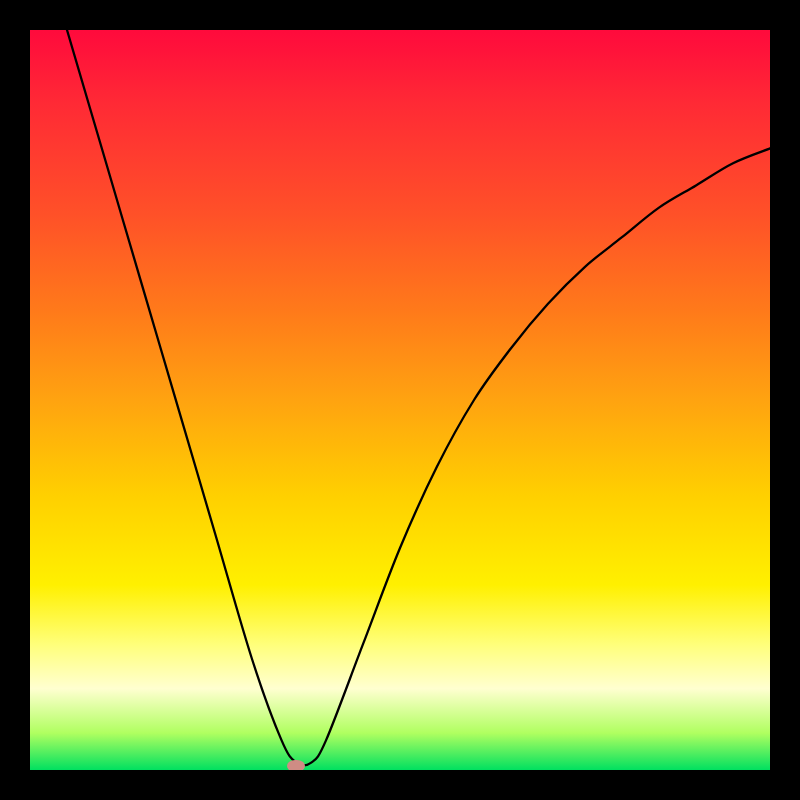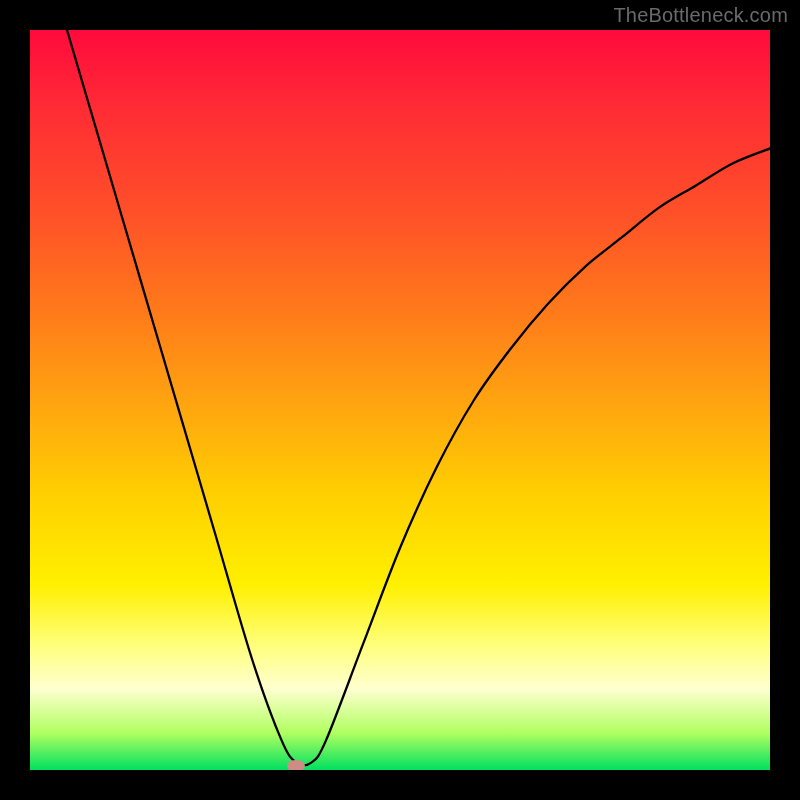--- a/index.html
+++ b/index.html
@@ -60,21 +60,20 @@
     border-radius: 8px / 6px;
     background: #cf8c84;
     transform: translate(-50%, -50%);
     z-index: 5;
   }
 </style>
 </head>
 <body>
 
 <div class="container">
-  <div class="watermark">TheBottleneck.com</div>
 
   <div class="plot-area">
     <div class="gradient-bg"></div>
 
     <svg class="curve" viewBox="0 0 740 740" preserveAspectRatio="none">
       <path id="curve-path" fill="none" stroke="#000000" stroke-width="2.3" stroke-linejoin="round" stroke-linecap="round" d="M 37,0 C 43.166666666666664,20.96666666666668 61.666666666666664,83.86666666666673 74,125.80000000000007 C 86.33333333333333,167.7333333333334 98.66666666666667,209.66666666666663 111,251.59999999999997 C 123.33333333333333,293.5333333333333 135.66666666666666,335.4666666666667 148,377.40000000000003 C 160.33333333333334,419.33333333333337 172.66666666666666,461.26666666666665 185,503.2 C 197.33333333333334,545.1333333333333 210.9,594.4666666666667 222,629 C 233.1,663.5333333333333 244.20000000000002,693.1333333333333 251.60000000000002,710.4 C 259,727.6666666666666 261.46666666666664,728.9 266.4,732.6 C 271.3333333333333,736.3000000000001 276.26666666666665,736.3000000000001 281.2,732.6 C 286.1333333333333,728.9 287.3666666666667,730.1333333333333 296,710.4 C 304.6333333333333,690.6666666666666 320.6666666666667,646.2666666666667 333,614.2 C 345.3333333333333,582.1333333333334 357.66666666666663,547.6 370,518 C 382.33333333333337,488.4 394.66666666666674,461.2666666666667 407.00000000000006,436.6 C 419.33333333333337,411.93333333333334 431.6666666666667,389.73333333333335 444,370 C 456.3333333333333,350.26666666666665 468.6666666666667,334.23333333333335 481,318.20000000000005 C 493.3333333333333,302.16666666666674 505.6666666666667,287.3666666666667 518,273.8 C 530.3333333333334,260.23333333333335 542.6666666666666,247.89999999999995 555,236.79999999999995 C 567.3333333333334,225.69999999999996 579.6666666666666,217.0666666666667 592,207.20000000000005 C 604.3333333333334,197.3333333333334 616.6666666666666,186.23333333333338 629,177.60000000000002 C 641.3333333333334,168.96666666666667 653.6666666666666,162.79999999999998 666,155.39999999999998 C 678.3333333333334,147.99999999999997 690.6666666666666,139.3666666666667 703,133.20000000000005 C 715.3333333333334,127.03333333333337 733.8333333333334,120.86666666666666 740,118.39999999999998"></path>
     </svg>
 
     <div id="marker" class="marker" style="left: 266.4px; top: 736.3px;"></div>
   </div>

